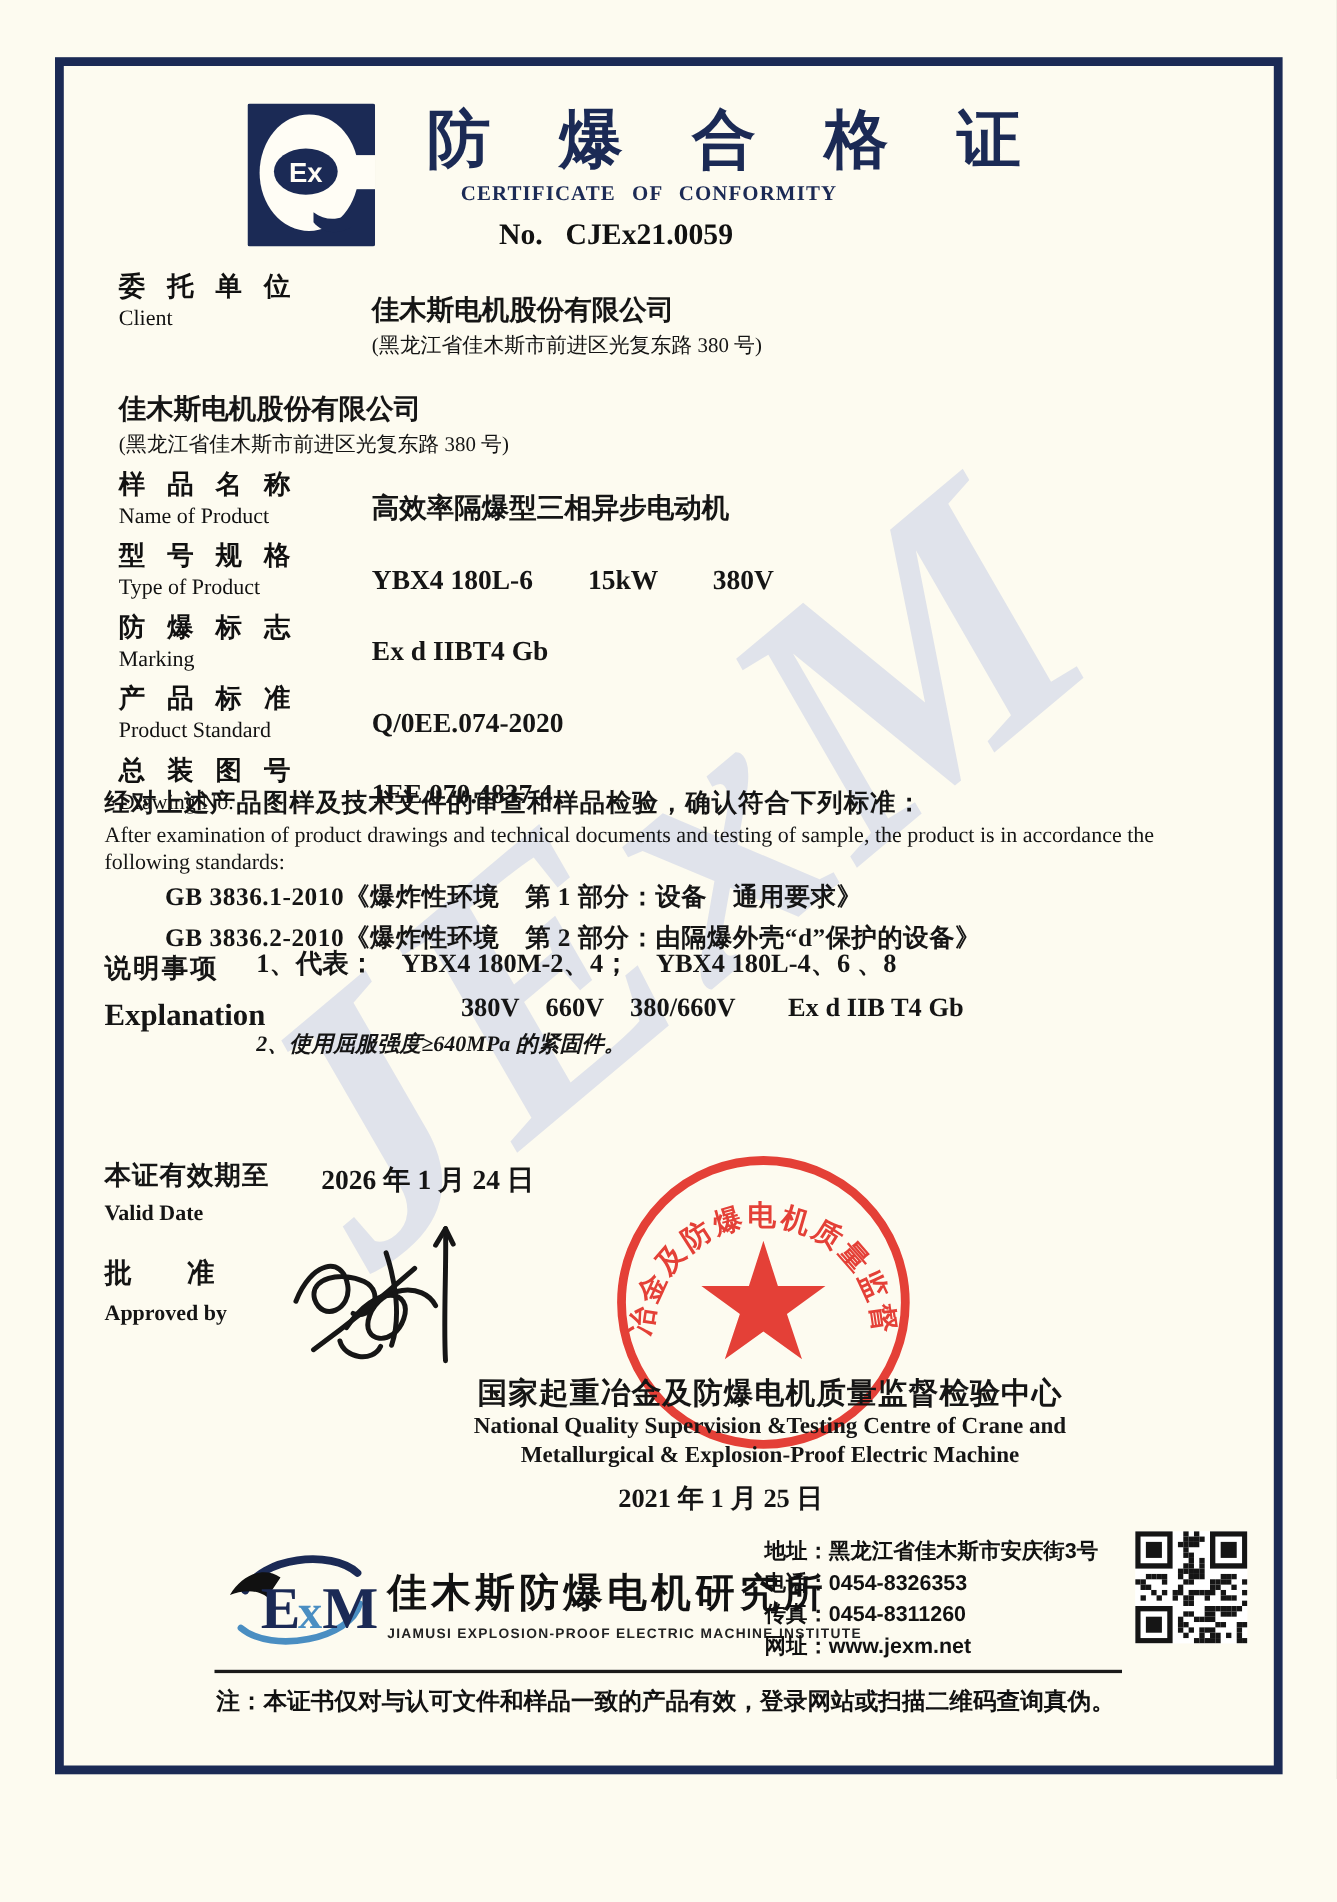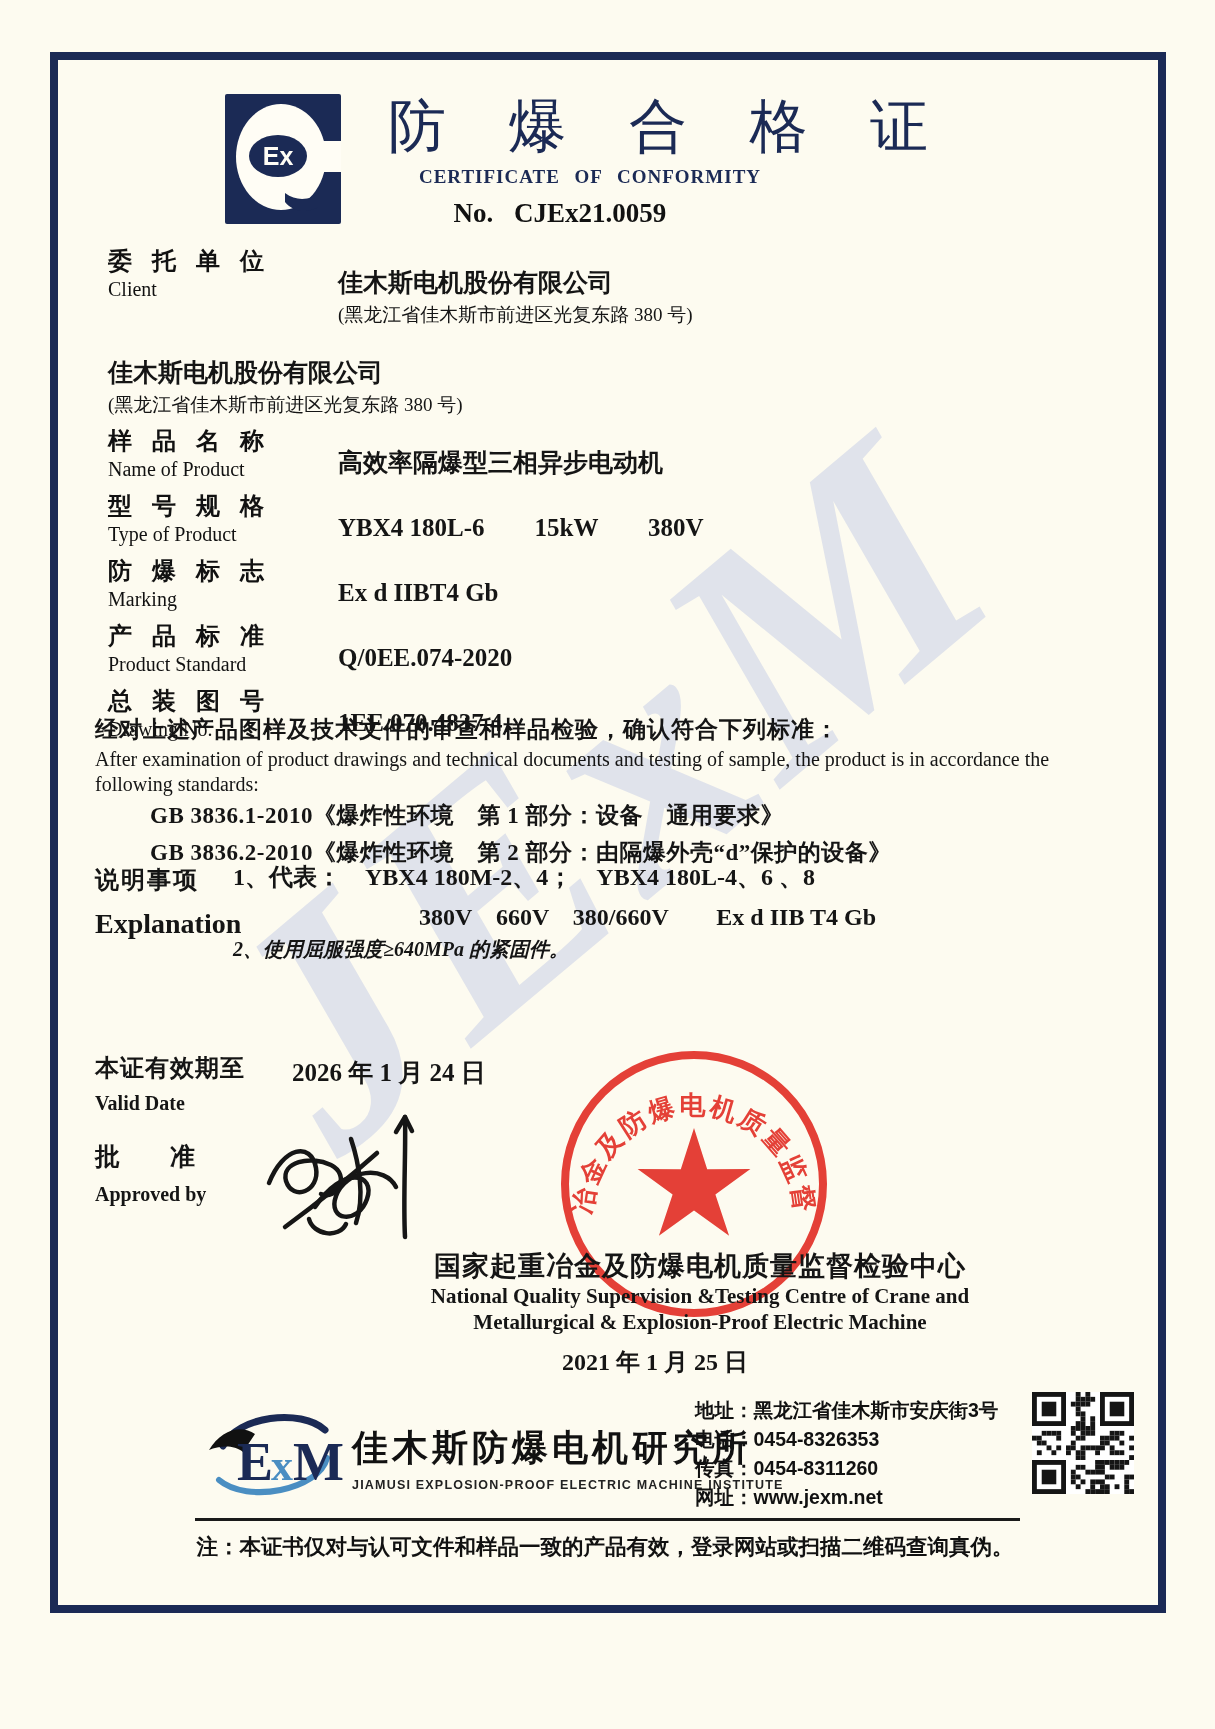--- a/index.html
+++ b/index.html
@@ -19,21 +19,21 @@
     transform:rotate(-40deg);
     font-family:"Liberation Serif",serif;font-weight:bold;font-style:italic;
     font-size:330px;color:rgba(168,180,226,0.33);letter-spacing:10px;
     z-index:1;pointer-events:none;user-select:none;
   }
   .content{position:absolute;inset:0;z-index:2;}
   
   .ex-logo{position:absolute;left:225px;top:94px;width:116px;height:130px;}
   .title-cn{
     position:absolute;left:388px;top:88px;white-space:nowrap;
-    font-size:58px;font-weight:normal;color:#1b2a55;letter-spacing:24px;
+    font-size:58px;font-weight:bold;color:#1b2a55;letter-spacing:24px;
   }
   .title-en{
     position:absolute;left:340px;top:166px;width:500px;text-align:center;
     font-size:19px;font-weight:bold;color:#1b2a55;letter-spacing:1px;word-spacing:9px;
   }
   .cert-no{
     position:absolute;left:310px;top:198px;width:500px;text-align:center;
     font-size:27px;font-weight:bold;color:#111;word-spacing:14px;
   }
   

